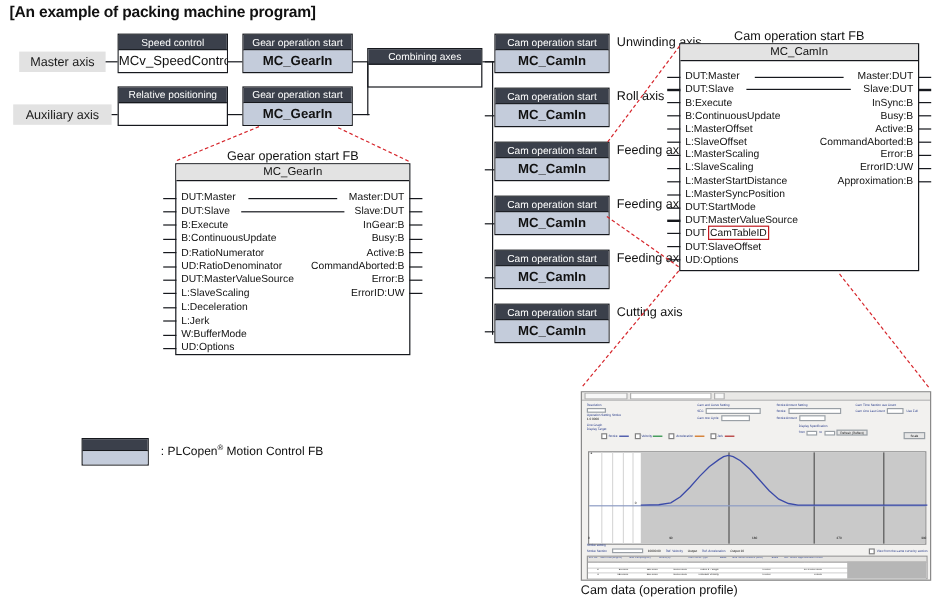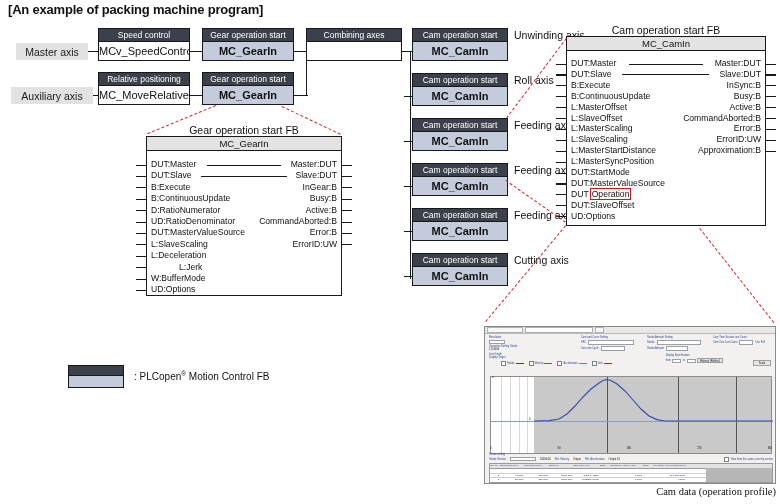--- a/index.html
+++ b/index.html
@@ -70,21 +70,21 @@
   .mini-cb{width:3px;height:3px;border:0.5px solid #808080;background:#fff;display:inline-block;}
   .plotwrap{background:#ffffff;border:0.7px solid #8d8d8d;box-sizing:border-box;position:relative;}
   .plot-grey{position:absolute;background:#c9c9c9;}
   .plot-vline{position:absolute;background:#555;width:0.7px;}
   .plot-vlight{position:absolute;background:#d9d9d9;width:0.5px;}
   .plot-base{position:absolute;background:#8d9cc4;height:1px;}
   .tbl-head{background:#e4e3e1;border-bottom:0.5px solid #9a9a9a;}
   .tbl-sel{background:#2a5fc8;}
   .tbl-row{border-bottom:0.4px solid #cfcfcf;background:#ffffff;}
   .tbl-grey{background:#b6b6b6;}
-  #shot-caption{font-size:10.5px;color:#111;text-align:right;font-family:Liberation Serif, serif;}
+  #shot-caption{font-size:10.5px;color:#111;text-align:left;}
 
   .rowlabel{font-size:10.5px;color:#111;line-height:12px;white-space:nowrap;}
 </style>
 </head>
 <body>
 
 <div class="abs" id="title">[An example of packing machine program]</div>
 
 <div class="abs axis-chip" style="left:16px;top:43px;width:72px;">Master axis</div>
 <div class="abs axis-chip" style="left:11px;top:87px;width:82px;">Auxiliary axis</div>
@@ -98,27 +98,26 @@
   <div class="bd">MCv_SpeedControl</div>
 </div>
 <div class="abs ln lnh" style="left:190px;top:51px;width:12px;"></div>
 
 <div class="abs fb plc" style="left:202px;top:28px;width:92px;height:33px;">
   <div class="hd">Gear operation start</div>
   <div class="bd">MC_GearIn</div>
 </div>
 <div class="abs ln lnh" style="left:294px;top:51px;width:12px;"></div>
 
-<div class="abs fb plc" style="left:306px;top:28px;width:96px;height:33px;">
+<div class="abs fb plc" style="left:306px;top:40px;width:96px;height:33px;">
   <div class="hd">Combining axes</div>
 </div>
 
 <div class="abs fb std" style="left:98px;top:72px;width:92px;height:33px;">
   <div class="hd">Relative positioning</div>
-  <div class="bd">MC_MoveRelative</div>
 </div>
 <div class="abs ln lnh" style="left:190px;top:95px;width:12px;"></div>
 
 <div class="abs fb plc" style="left:202px;top:72px;width:92px;height:33px;">
   <div class="hd">Gear operation start</div>
   <div class="bd">MC_GearIn</div>
 </div>
 
 <div class="abs ln lnh" style="left:294px;top:95px;width:14px;"></div>
 <div class="abs ln lnv" style="left:306px;top:51px;height:45px;"></div>
@@ -181,21 +180,21 @@
       <div class="pin l" style="top: 54.6px;">D:RatioNumerator</div>
       <div class="stub" style="left: -11px; top: 70.5px; width: 11px;"></div>
       <div class="pin l" style="top: 66px;">UD:RatioDenominator</div>
       <div class="stub" style="left: -11px; top: 81.9px; width: 11px;"></div>
       <div class="pin l" style="top: 77.4px;">DUT:MasterValueSource</div>
       <div class="stub" style="left: -11px; top: 93.3px; width: 11px;"></div>
       <div class="pin l" style="top: 88.8px;">L:SlaveScaling</div>
       <div class="stub" style="left: -11px; top: 104.7px; width: 11px;"></div>
       <div class="pin l" style="top: 100.2px;">L:Deceleration</div>
       <div class="stub" style="left: -11px; top: 116.1px; width: 11px;"></div>
-      <div class="pin l" style="top: 111.6px; margin-left: 28px;">L:Jerk</div>
+      <div class="pin l" style="top: 111.6px;">L:Jerk</div>
       <div class="stub" style="left: -11px; top: 127.5px; width: 11px;"></div>
       <div class="pin l" style="top: 123px;">W:BufferMode</div>
       <div class="stub" style="left: -11px; top: 138.9px; width: 11px;"></div>
       <div class="pin l" style="top: 134.4px;">UD:Options</div>
       <div class="stub" style="right: -11px; top: 13.5px; width: 11px;"></div>
       <div class="pin r" style="top: 9px;">Master:DUT</div>
       <div class="stub" style="right: -11px; top: 24.9px; width: 11px;"></div>
       <div class="pin r" style="top: 20.4px;">Slave:DUT</div>
       <div class="stub" style="right: -11px; top: 36.3px; width: 11px;"></div>
       <div class="pin r" style="top: 31.8px;">InGear:B</div>
@@ -236,21 +235,21 @@
       <div class="pin l" style="top: 84.3px;">L:SlaveScaling</div>
       <div class="stub" style="left: -11px; top: 99.7px; width: 11px;"></div>
       <div class="pin l" style="top: 95.2px;">L:MasterStartDistance</div>
       <div class="stub" style="left: -11px; top: 110.6px; width: 11px;"></div>
       <div class="pin l" style="top: 106.1px;">L:MasterSyncPosition</div>
       <div class="stub" style="left: -11px; top: 121.5px; width: 11px;"></div>
       <div class="pin l" style="top: 117px;">DUT:StartMode</div>
       <div class="stub" style="left: -11px; top: 132.4px; width: 11px;"></div>
       <div class="pin l" style="top: 127.9px;">DUT:MasterValueSource</div>
       <div class="stub" style="left: -11px; top: 143.3px; width: 11px;"></div>
-      <div class="pin l" style="top: 138.8px;"><span>DUT</span><span class="hilite">Operation</span></div>
+      <div class="pin l" style="top: 138.8px;"><span>DUT</span><span class="hilite">CamTableID</span></div>
       <div class="stub" style="left: -11px; top: 154.2px; width: 11px;"></div>
       <div class="pin l" style="top: 149.7px;">DUT:SlaveOffset</div>
       <div class="stub" style="left: -11px; top: 165.1px; width: 11px;"></div>
       <div class="pin l" style="top: 160.6px;">UD:Options</div>
       <div class="stub" style="right: -11px; top: 12.5px; width: 11px;"></div>
       <div class="pin r" style="top: 8px;">Master:DUT</div>
       <div class="stub" style="right: -11px; top: 23.4px; width: 11px;"></div>
       <div class="pin r" style="top: 18.9px;">Slave:DUT</div>
       <div class="stub" style="right: -11px; top: 34.3px; width: 11px;"></div>
       <div class="pin r" style="top: 29.8px;">InSync:B</div>

